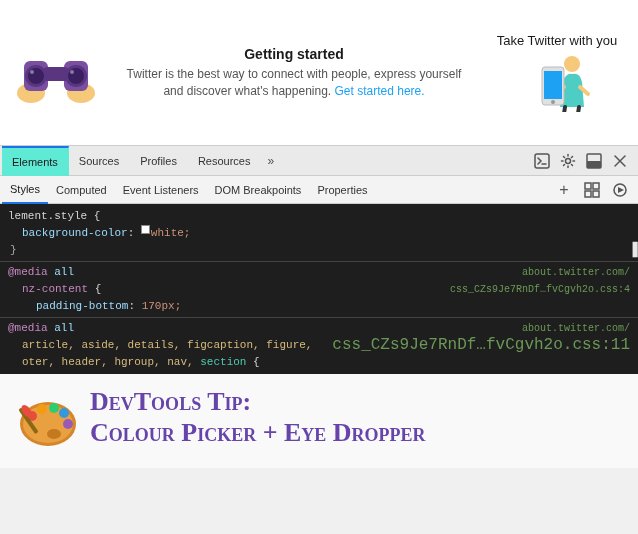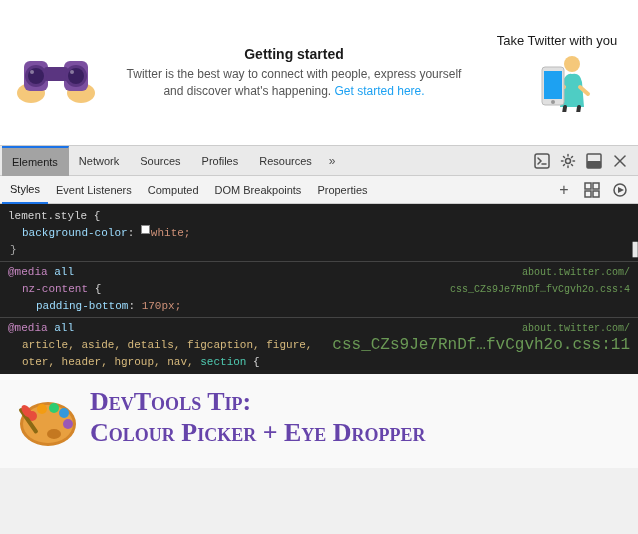--- a/index.html
+++ b/index.html
@@ -85,21 +85,21 @@
       height: 30px;
       display: flex;
       align-items: center;
       font-size: 11px;
       color: #333;
       cursor: pointer;
       border-right: 1px solid transparent;
       white-space: nowrap;
     }
     .devtools-tab.active {
-      background: #a3a3a3;
+      background: #5eead4;
       border-top: 2px solid #1a73e8;
       border-bottom: none;
       color: #1a1a1a;
     }
     .devtools-tabs-spacer {
       flex: 1;
     }
     .devtools-tab-overflow {
       padding: 0 6px;
       font-size: 12px;
@@ -248,23 +248,20 @@
   </div>
 </div>
 
 <div class="devtools">
 
   <div class="devtools-tabs-main">
     <div class="devtools-tab active">
       <span>Elements</span>
     </div>
     <div class="devtools-tab">
-      <span>Network</span>
-    </div>
-    <div class="devtools-tab">
       <span>Sources</span>
     </div>
     <div class="devtools-tab">
       <span>Profiles</span>
     </div>
     <div class="devtools-tab">
       <span>Resources</span>
     </div>
     <div class="devtools-tab-overflow">»</div>
     <div class="devtools-tabs-spacer"></div>
@@ -295,24 +292,24 @@
         </svg>
       </div>
     </div>
   </div>
 
   <div class="devtools-tabs-sub">
     <div class="devtools-sub-tab active">
       <span>Styles</span>
     </div>
     <div class="devtools-sub-tab">
+      <span>Computed</span>
+    </div>
+    <div class="devtools-sub-tab">
       <span>Event Listeners</span>
-    </div>
-    <div class="devtools-sub-tab">
-      <span>Computed</span>
     </div>
     <div class="devtools-sub-tab">
       <span>DOM Breakpoints</span>
     </div>
     <div class="devtools-sub-tab">
       <span>Properties</span>
     </div>
     <div style="margin-left:auto;display:flex;align-items:center;gap:4px;padding-right:4px;">
       <div class="devtools-icon-btn" style="font-size:16px;color:#555;">+</div>
       <div class="devtools-icon-btn">

